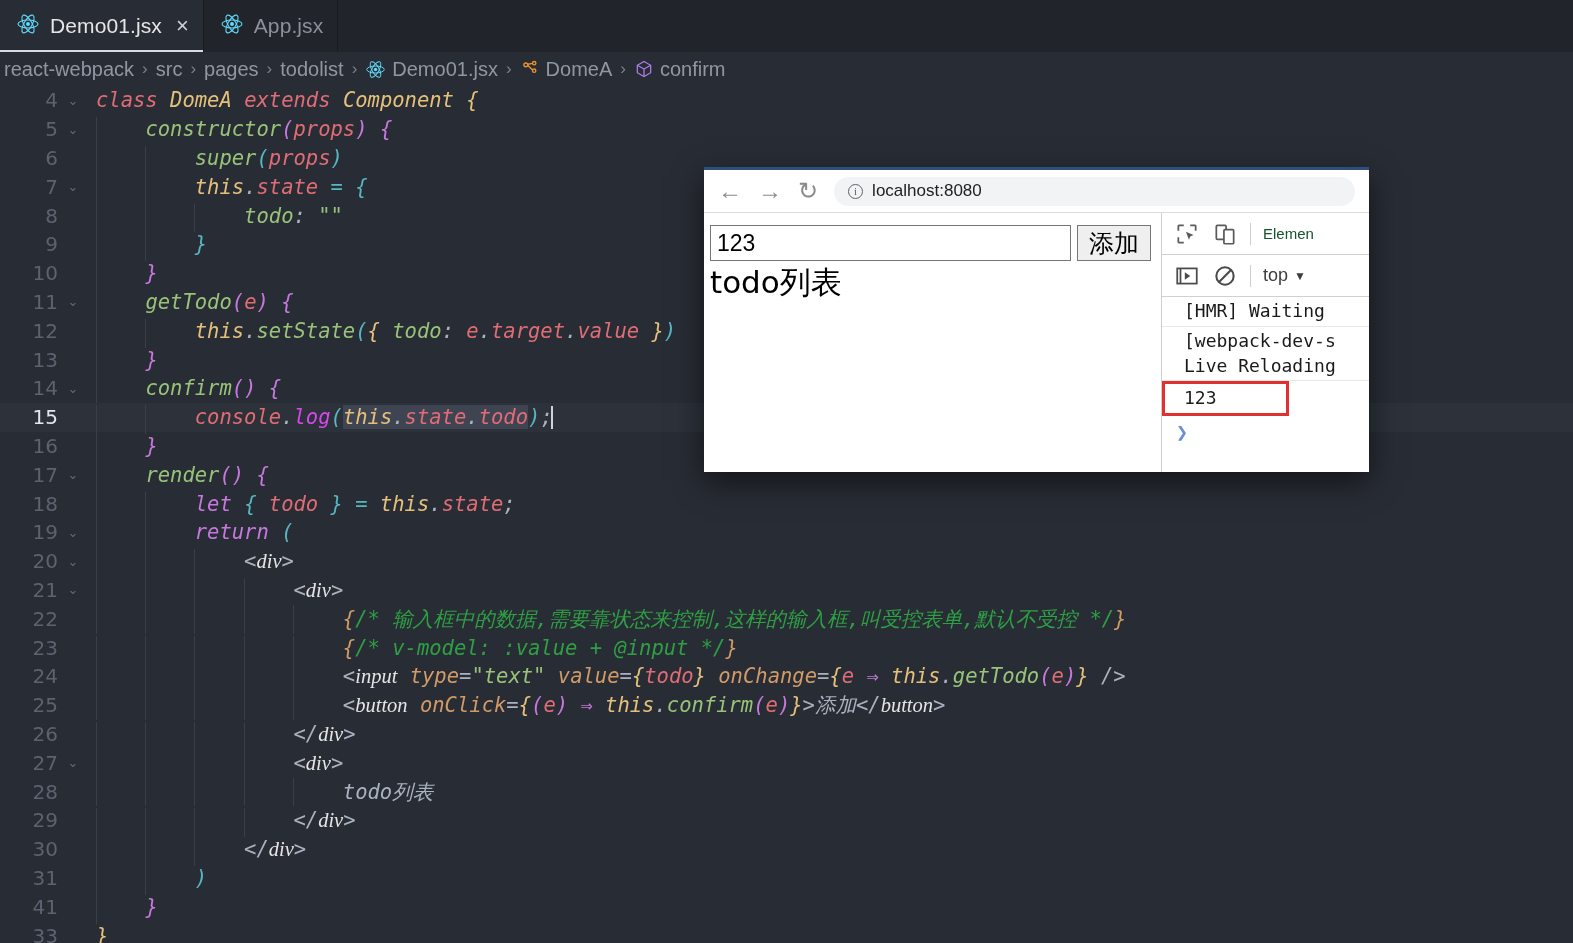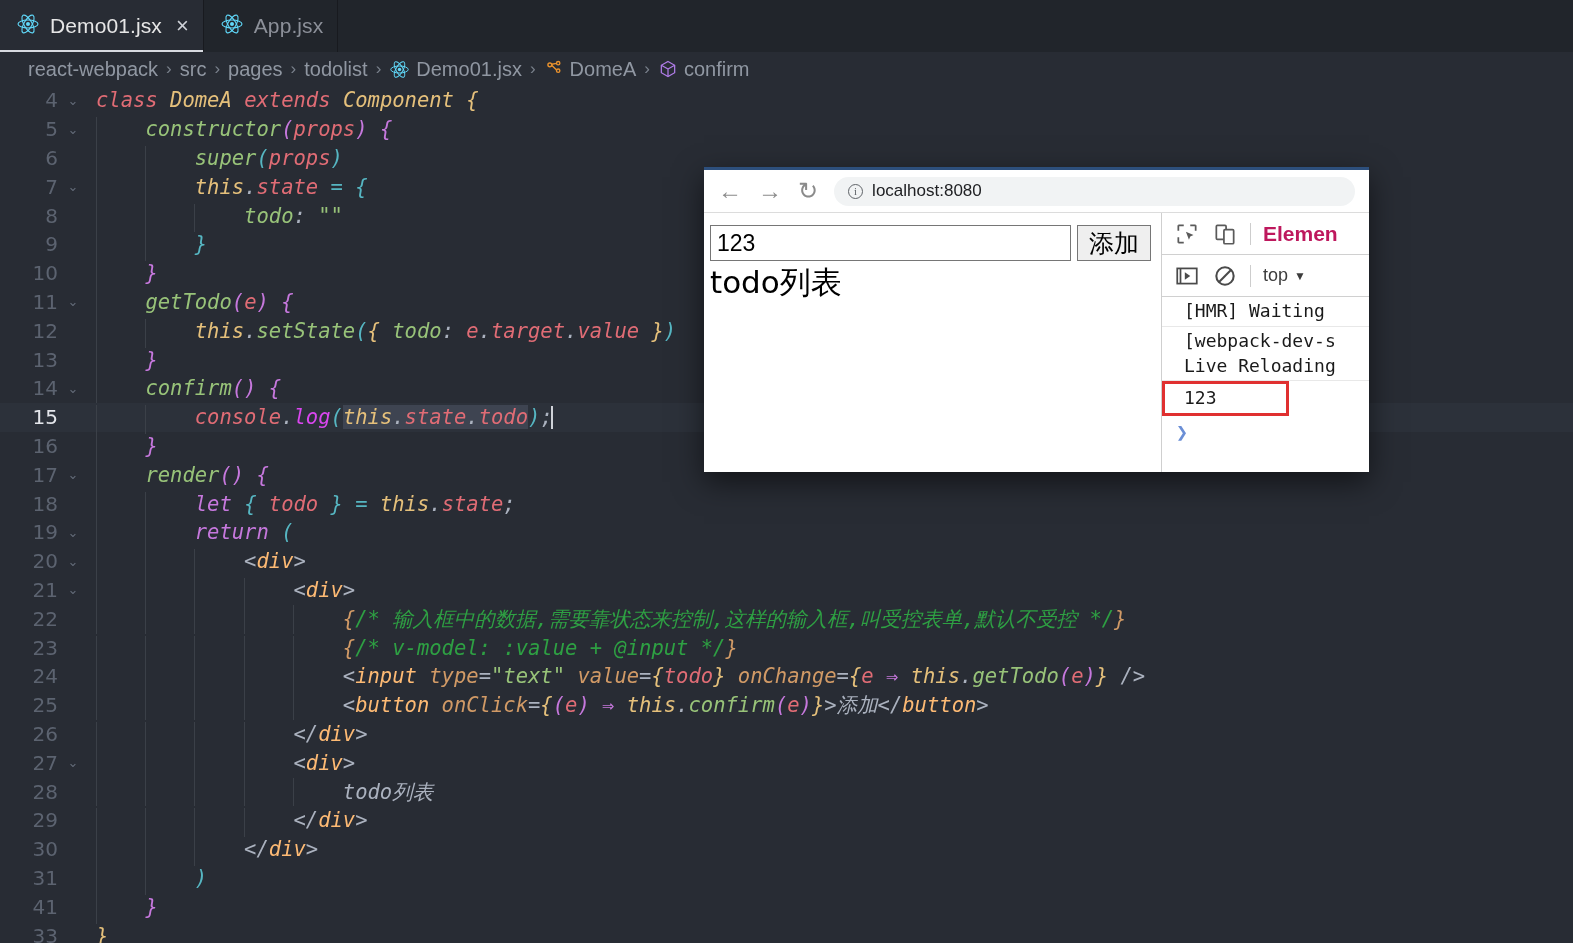--- a/index.html
+++ b/index.html
@@ -46,21 +46,21 @@
     font-size: 22px; line-height: 1; color: #cfd2d8;
     margin-left: 4px; font-weight: 300;
   }
   .reactlogo { flex: 0 0 auto; display:block; }
 
   
   #breadcrumb {
     position: absolute; left: 0; top: 52px; width: 1573px; height: 34px;
     background: #282c34;
     display: flex; align-items: center;
-    padding-left: 28px;
+    padding-left: 4px;
     font-size: 20px;
     color: #9097a2;
     gap: 7px;
     white-space: nowrap;
   }
   #breadcrumb .sep { color: #7a818c; font-size: 17px; padding: 0 1px; }
   #breadcrumb .crumb { display: flex; align-items: center; gap: 6px; }
 
   
   #editor {
@@ -102,21 +102,21 @@
   .k   { color: #c678dd; }  
   .kw2 { color: #e06c75; }  
   .cls { color: #e5c07b; }  
   .fn  { color: #d946ef; }  
   .fng { color: #98c379; }  
   .var { color: #e06c75; }
   .str { color: #98c379; }  
   .cmt { color: #2ea043; }  
   .this{ color: #e5c07b; }  
   .op  { color: #56b6c2; }  
-  .tag { color: #fdba74; }  
+  .tag { color: #e5e5e5; font-family: Liberation Serif, serif; }  
   .att { color: #d19a66; }  
   .txt { color: #abb2bf; }
   .b1  { color: #e5c07b; }  
   .b2  { color: #c678dd; }  
   .b3  { color: #56b6c2; }  
   .sel { background: #3e4451; }
 
   
   #browser {
     position: absolute; left: 704px; top: 167px;
@@ -167,21 +167,21 @@
   }
 
   
   #devtools { flex: 1; background: #fff; display: flex; flex-direction: column; }
   #dt-tabs {
     height: 42px; border-bottom: 1px solid #d0d0d0;
     display: flex; align-items: center; gap: 12px; padding-left: 12px;
   }
   .dt-ico { width: 26px; height: 26px; flex: 0 0 auto; }
   .dt-div { width: 1px; height: 22px; background: #cdcdcd; }
-  .dt-tablabel { font-size: 21px; color: #be185d; white-space: nowrap; font-weight: bold; }
+  .dt-tablabel { font-size: 15px; color: #14532d; white-space: nowrap; }
   #dt-console-bar {
     height: 42px; border-bottom: 1px solid #d0d0d0;
     display: flex; align-items: center; gap: 12px; padding-left: 12px;
   }
   #ctx-select { font-size: 18px; color: #3c3c3c; display: flex; align-items: center; gap: 6px; }
   .caret { font-size: 12px; }
   #console-log { flex: 1; font-family: "DejaVu Sans Mono", monospace; font-size: 18px; color: #1a1a1a; }
   .logline {
     padding: 2px 0 2px 22px; border-bottom: 1px solid #e8e8e8;
     white-space: pre; line-height: 1.38;

